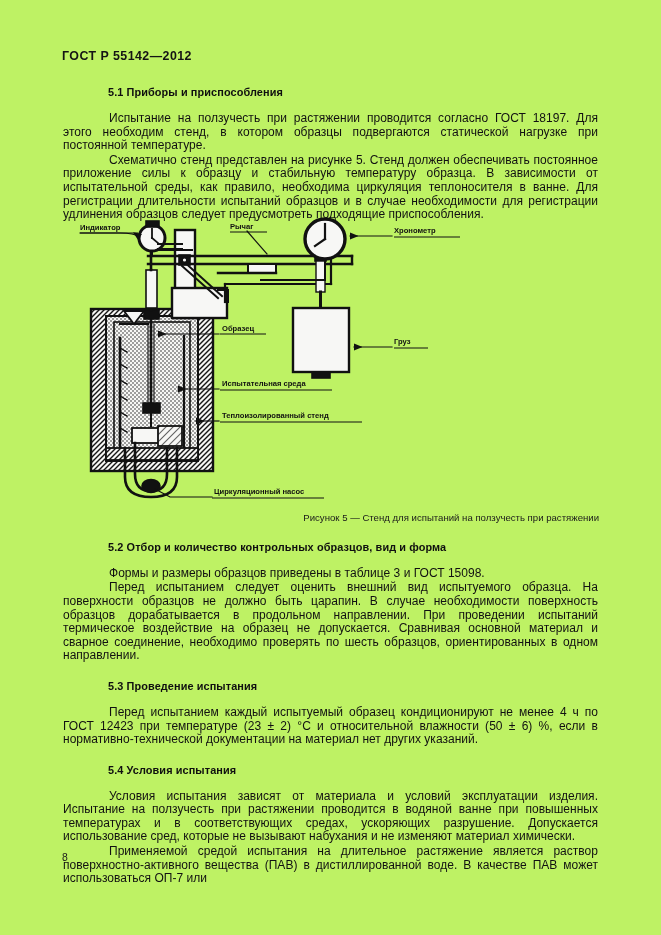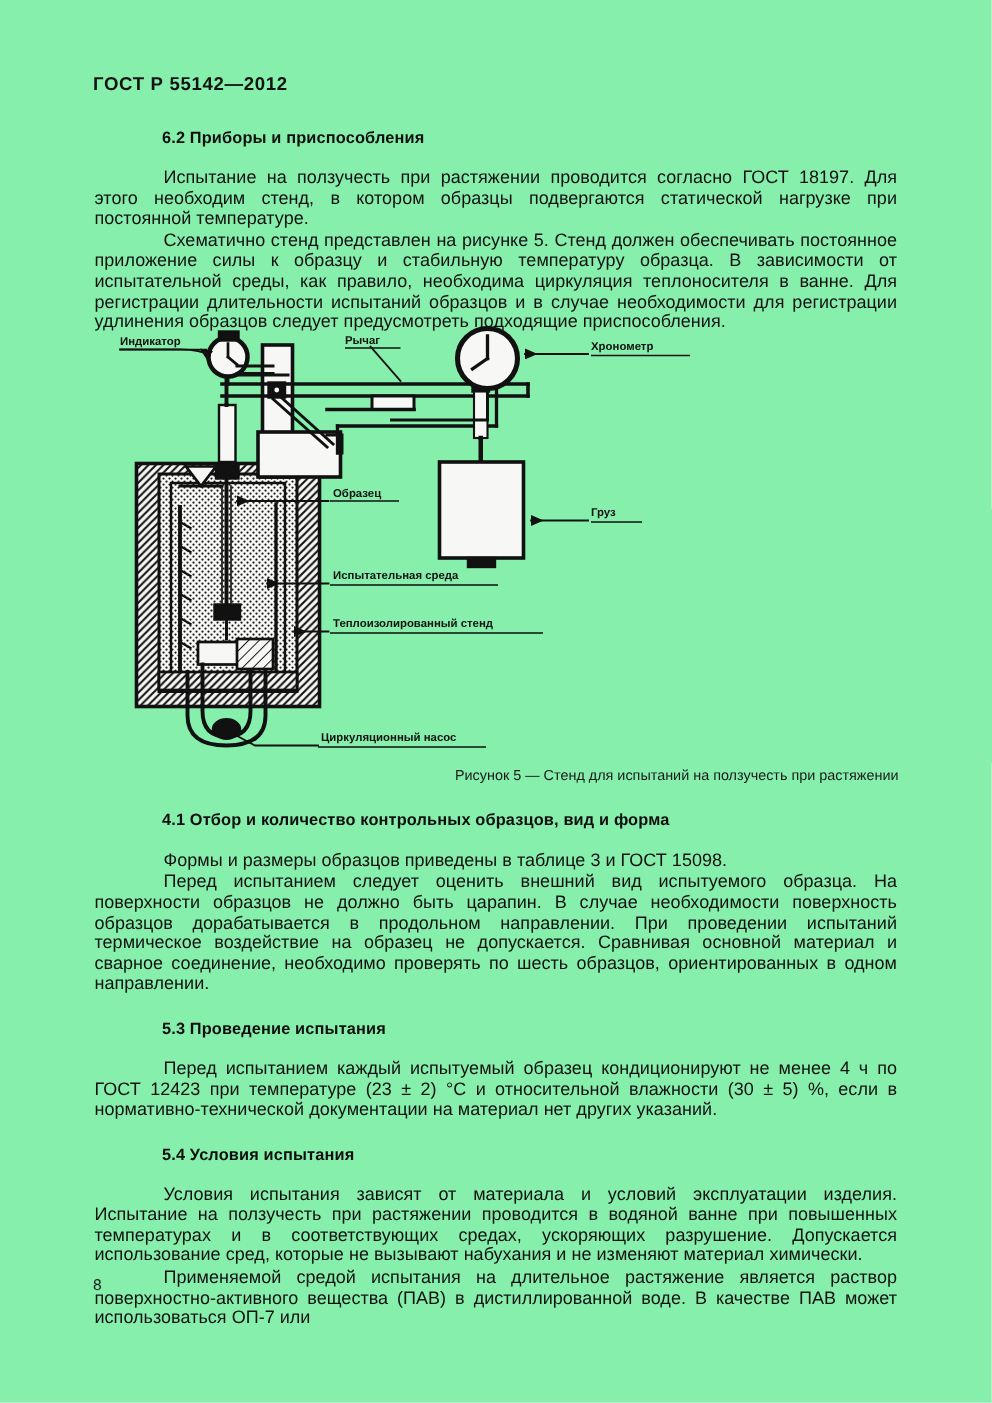--- a/index.html
+++ b/index.html
@@ -12,21 +12,21 @@
     width: 661px;
     height: 935px;
     position: relative;
     font-family: "Liberation Sans", "DejaVu Sans", sans-serif;
     color: #121212;
     overflow: hidden;
   }
   .page {
     position: absolute;
     inset: 0;
-    background: #86efac;
+    background: #bef264;
   }
   .doc-header {
     position: absolute;
     top: 49px;
     left: 62px;
     font-size: 12.4px;
     font-weight: bold;
     letter-spacing: 0.45px;
     color: #141414;
   }
@@ -94,42 +94,42 @@
 </head>
 <body>
 
 <div class="page">
 
   <div class="doc-header">ГОСТ Р 55142—2012</div>
 
   <div class="content">
 
     <div class="section-wrap">
-      <h3 class="section">6.2  Приборы и приспособления</h3>
+      <h3 class="section">5.1  Приборы и приспособления</h3>
     </div>
     <div class="gap-md"></div>
     <p class="para">Испытание на ползучесть при растяжении проводится согласно ГОСТ 18197. Для этого необходим стенд, в котором образцы подвергаются статической нагрузке при постоянной температуре.</p>
     <p class="para">Схематично стенд представлен на рисунке 5. Стенд должен обеспечивать постоянное приложение силы к образцу и стабильную температуру образца. В зависимости от испытательной среды, как правило, необходима циркуляция теплоносителя в ванне. Для регистрации длительности испытаний образцов и в случае необходимости для регистрации удлинения образцов следует предусмотреть подходящие приспособления.</p>
 
     <div style="height:318px"></div>
 
     <div class="section-wrap">
-      <h3 class="section">4.1  Отбор и количество контрольных образцов, вид и форма</h3>
+      <h3 class="section">5.2  Отбор и количество контрольных образцов, вид и форма</h3>
     </div>
     <div class="gap-md"></div>
     <p class="para">Формы и размеры образцов приведены в таблице 3 и ГОСТ 15098.</p>
     <p class="para">Перед испытанием следует оценить внешний вид испытуемого образца. На поверхности образцов не должно быть царапин. В случае необходимости поверхность образцов дорабатывается в продольном направлении. При проведении испытаний термическое воздействие на образец не допускается. Сравнивая основной материал и сварное соединение, необходимо проверять по шесть образцов, ориентированных в одном направлении.</p>
 
     <div class="gap-lg"></div>
 
     <div class="section-wrap">
       <h3 class="section">5.3  Проведение испытания</h3>
     </div>
     <div class="gap-md"></div>
-    <p class="para">Перед испытанием каждый испытуемый образец кондиционируют не менее 4 ч по ГОСТ 12423 при температуре (23 ± 2) °С и относительной влажности (30 ± 5) %, если в нормативно-технической документации на материал нет других указаний.</p>
+    <p class="para">Перед испытанием каждый испытуемый образец кондиционируют не менее 4 ч по ГОСТ 12423 при температуре (23 ± 2) °С и относительной влажности (50 ± 6) %, если в нормативно-технической документации на материал нет других указаний.</p>
 
     <div class="gap-lg"></div>
 
     <div class="section-wrap">
       <h3 class="section">5.4  Условия испытания</h3>
     </div>
     <div class="gap-md"></div>
     <p class="para">Условия испытания зависят от материала и условий эксплуатации изделия. Испытание на ползучесть при растяжении проводится в водяной ванне при повышенных температурах и в соответствующих средах, ускоряющих разрушение. Допускается использование сред, которые не вызывают набухания и не изменяют материал химически.</p>
     <p class="para">Применяемой средой испытания на длительное растяжение является раствор поверхностно-активного вещества (ПАВ) в дистиллированной воде. В качестве ПАВ может использоваться ОП-7 или</p>
 

